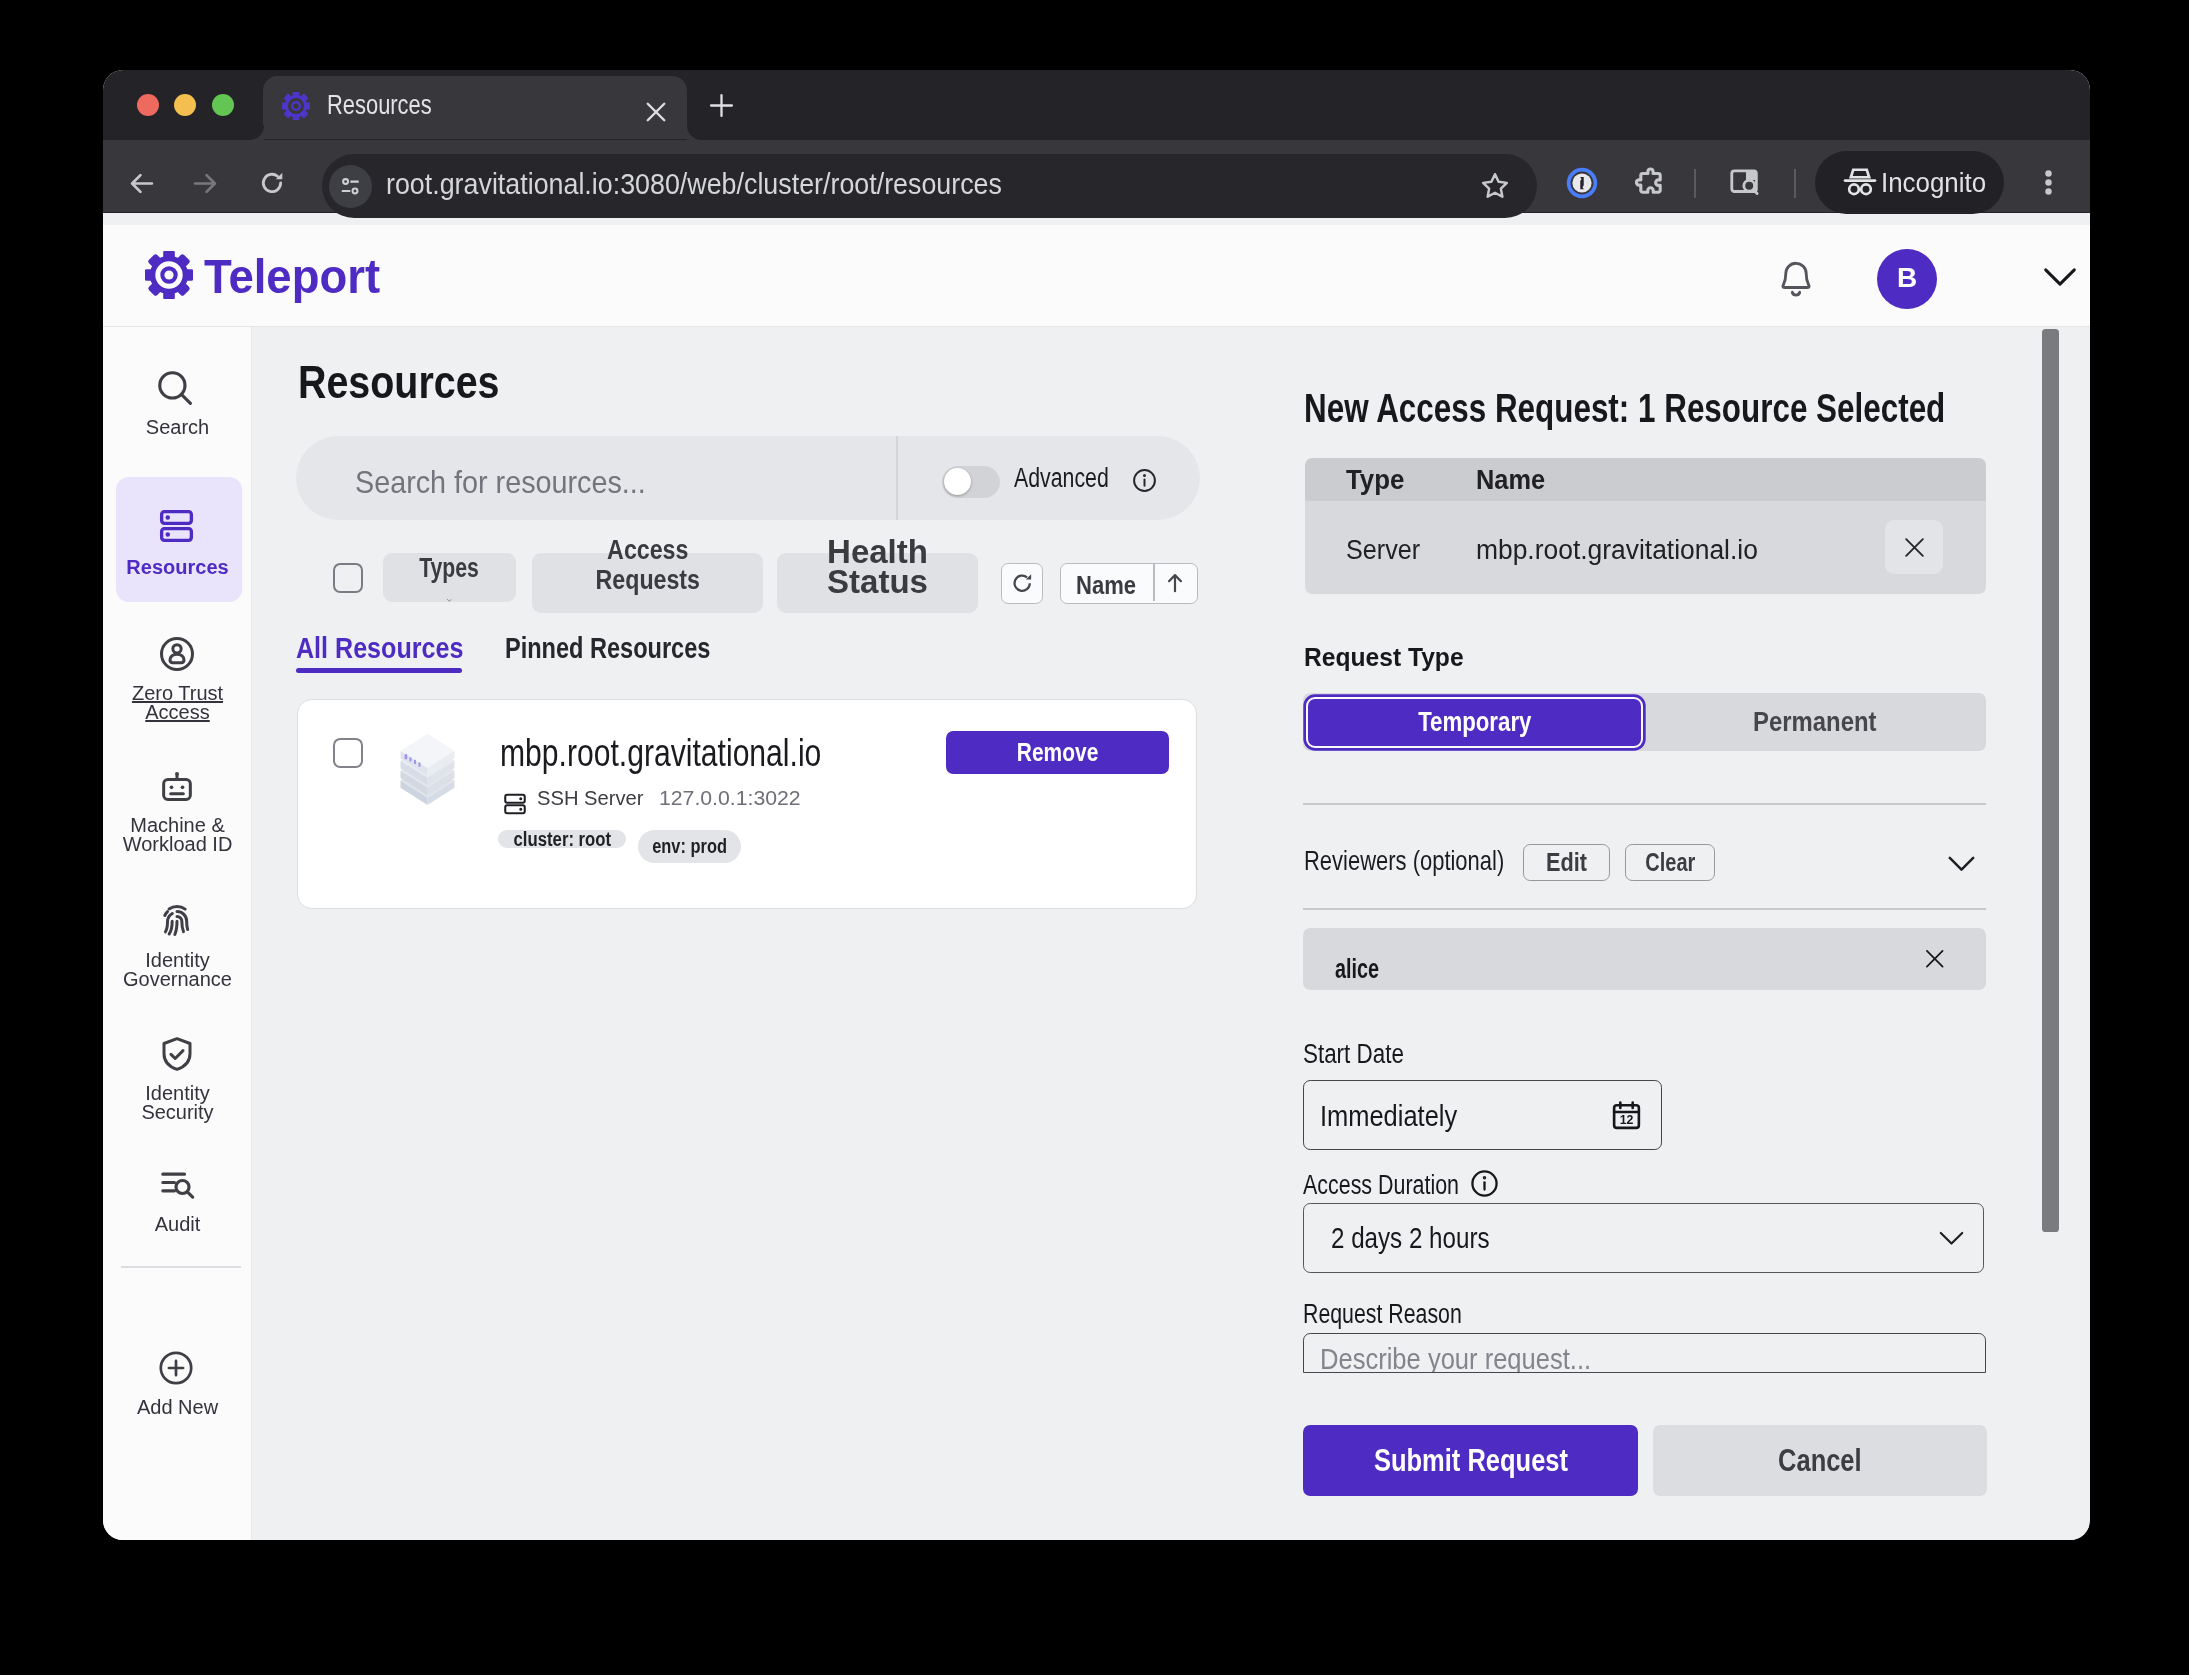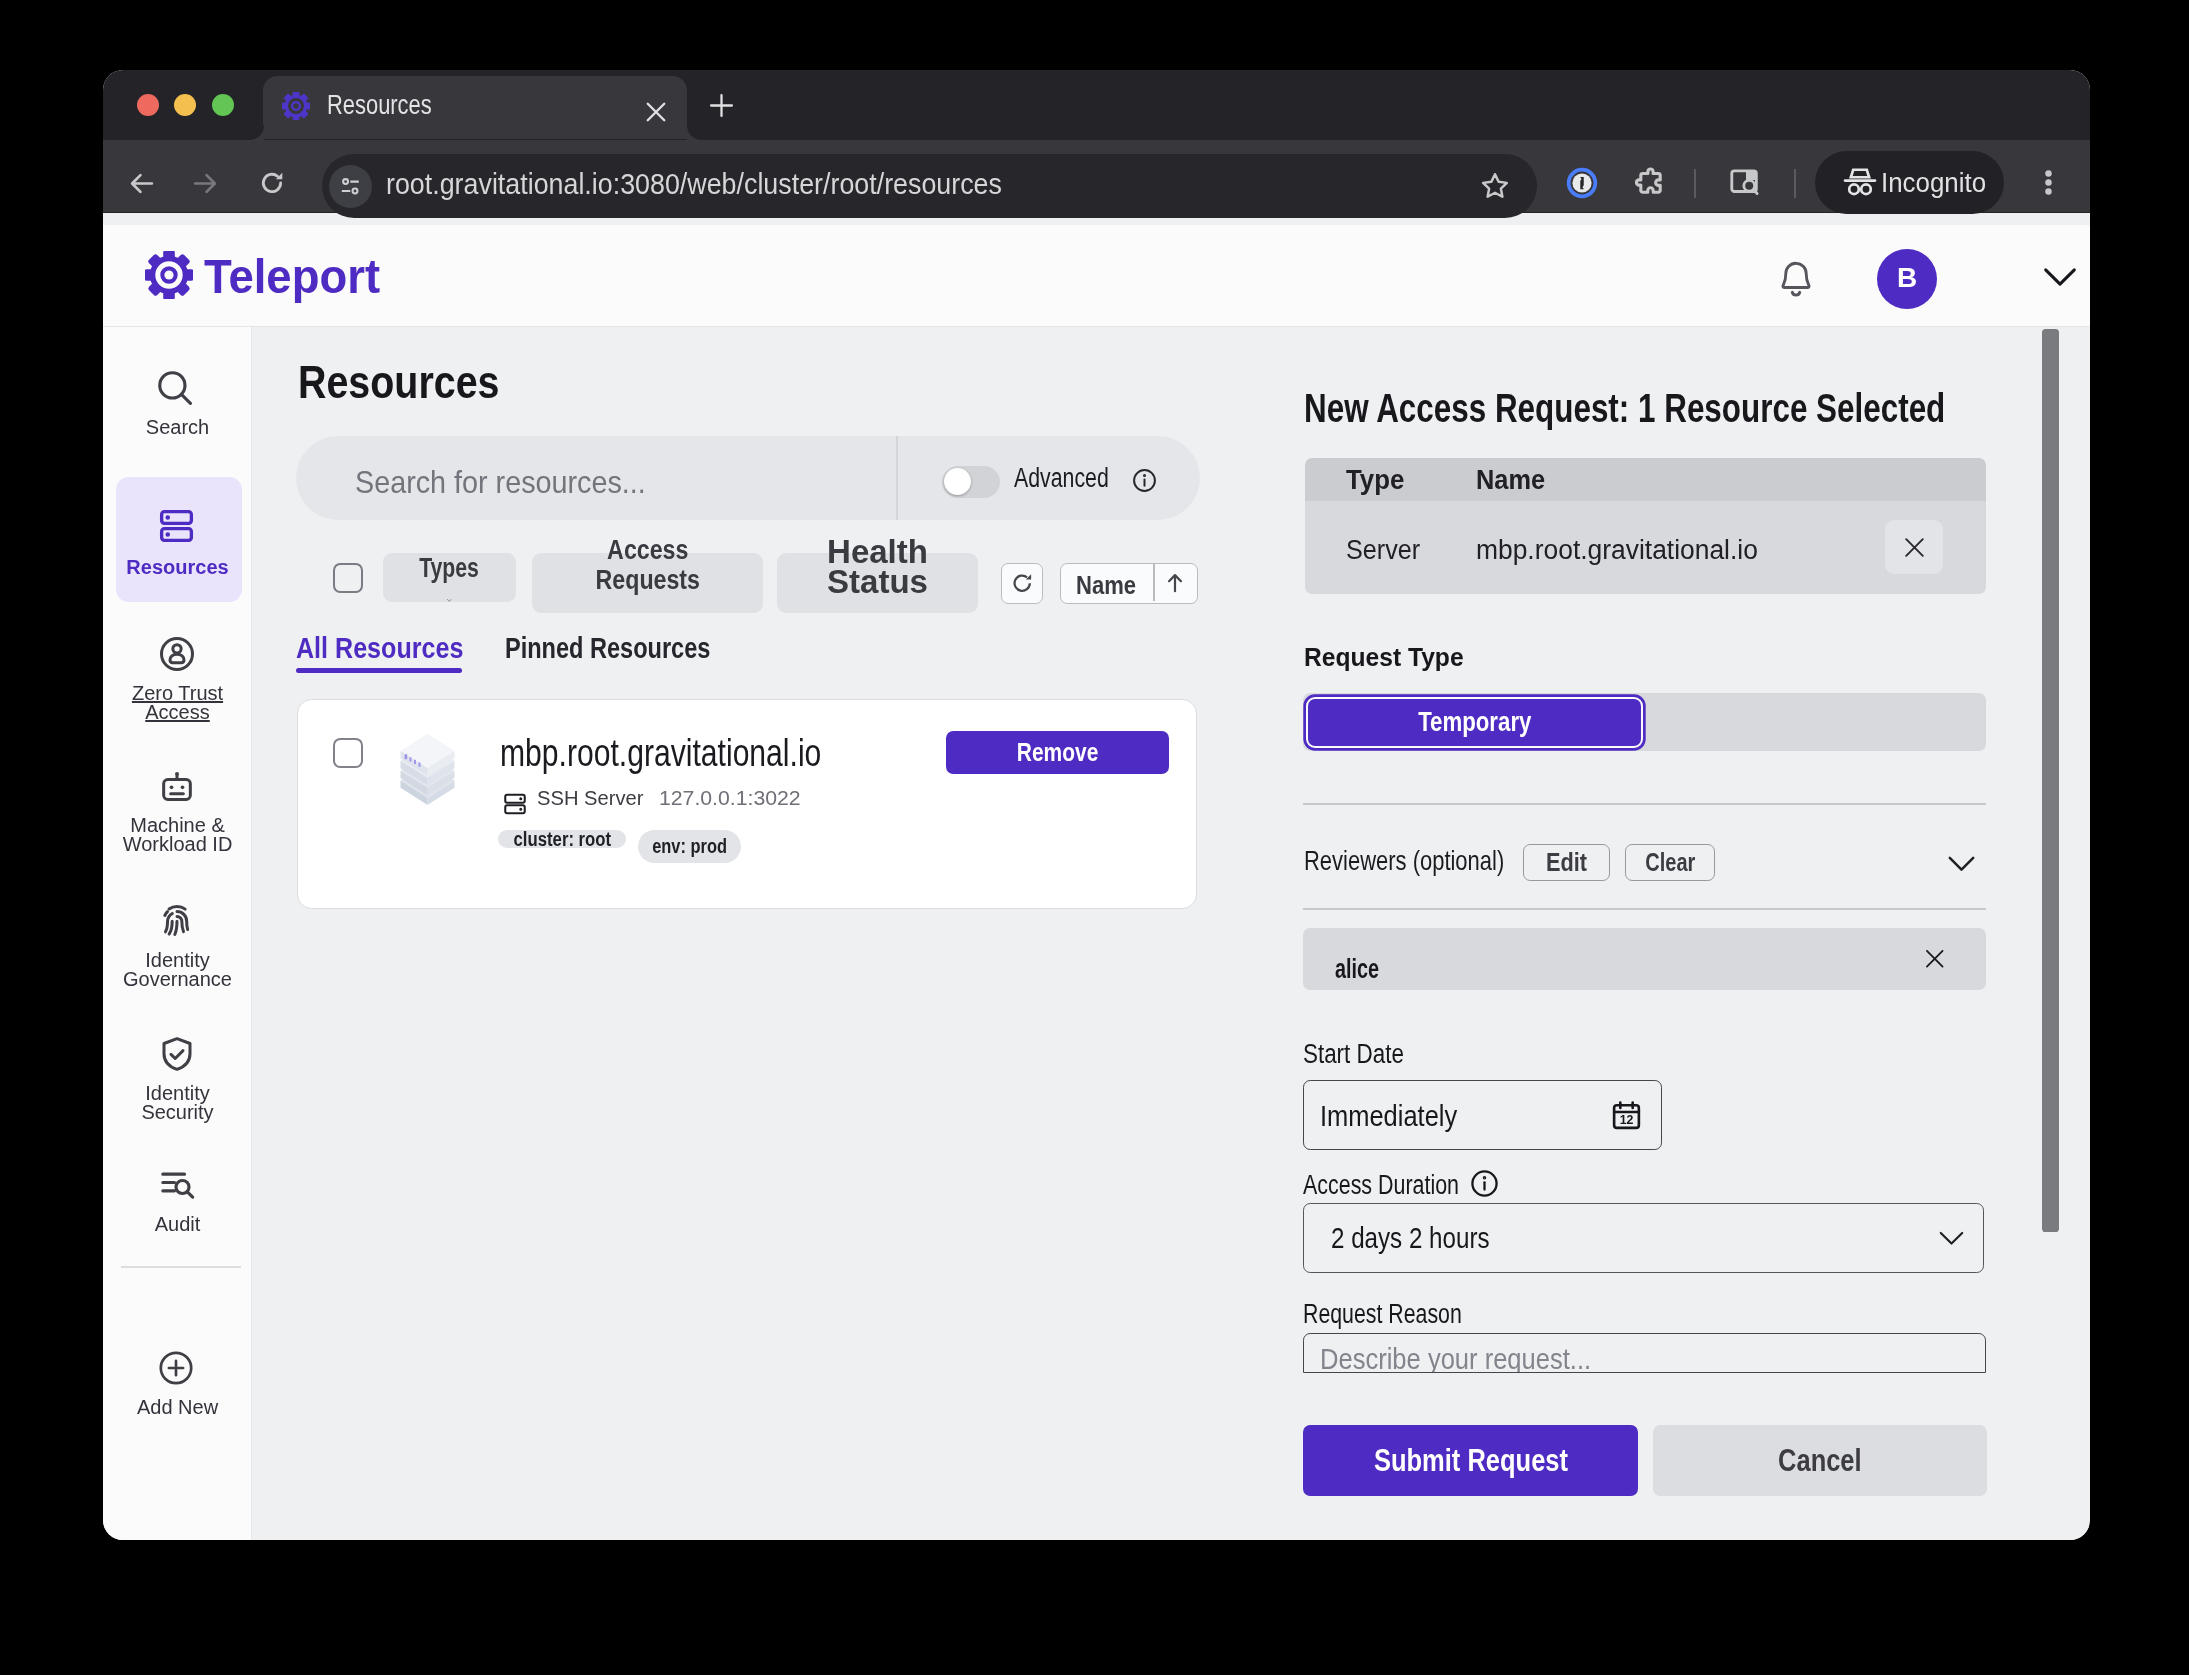--- a/index.html
+++ b/index.html
@@ -330,20 +330,23 @@
   <div class="abs" style="left:1782px;top:450px;width:58px;height:54px;background:#e3e4e7;border-radius:9px;display:flex;align-items:center;justify-content:center;">
     <svg width="25" height="25" viewBox="0 0 24 24">
         <path stroke="#26262c" stroke-width="1.8" stroke-linecap="round" d="M4 4l16 16M20 4L4 20"></path>
       </svg>
   </div>
   <span class="t" id="reqtype" style="transform:scaleX(0.9468);left:1201px;top:574px;font-size:26px;font-weight:bold;color:#17171c;">Request Type</span>
   <div class="abs" style="left:1200px;top:623px;width:683px;height:58px;background:#d8d9dc;border-radius:7.2px;"></div>
   <div class="abs" style="left:1203px;top:627px;width:337px;height:51px;background:#4e2bc2;border:2.7px solid #fafafa;border-radius:9px;box-shadow:0 0 0 2.7px #4e2bc2;display:flex;align-items:center;justify-content:center;">
     <span id="temptext" style="transform:scaleX(0.8235);font-size:27px;font-weight:bold;color:#fff;">Temporary</span>
   </div>
+  <div class="abs" style="left:1540px;top:623px;width:344px;height:58px;display:flex;align-items:center;justify-content:center;">
+    <span id="permtext" style="transform:scaleX(0.8839);font-size:27px;font-weight:bold;color:#46464c;">Permanent</span>
+  </div>
   <div class="abs" style="left:1200px;top:733px;width:683px;height:1.8px;background:#c7c8cb;"></div>
   <span class="t" id="revtext" style="transform:scaleX(0.7845);left:1201px;top:777px;font-size:28px;color:#1b1b20;">Reviewers (optional)</span>
   <div class="abs" style="left:1420px;top:774px;width:87px;height:37px;border:1.8px solid #97979d;border-radius:7.2px;display:flex;align-items:center;justify-content:center;">
       <span id="edittext" style="transform:scaleX(0.8679);font-size:25px;font-weight:bold;color:#3c3c42;">Edit</span>
     </div>
   <div class="abs" style="left:1522px;top:774px;width:90px;height:37px;border:1.8px solid #97979d;border-radius:7.2px;display:flex;align-items:center;justify-content:center;">
       <span id="cleartext" style="transform:scaleX(0.8);font-size:25px;font-weight:bold;color:#3c3c42;">Clear</span>
     </div>
   <svg class="abs" style="left:1845px;top:786px" width="27" height="16.3" viewBox="0 0 30 18">
       <path fill="none" stroke="#1f1f24" stroke-width="2.8" stroke-linecap="round" stroke-linejoin="round" d="M2 2l13 13L28 2"></path>

